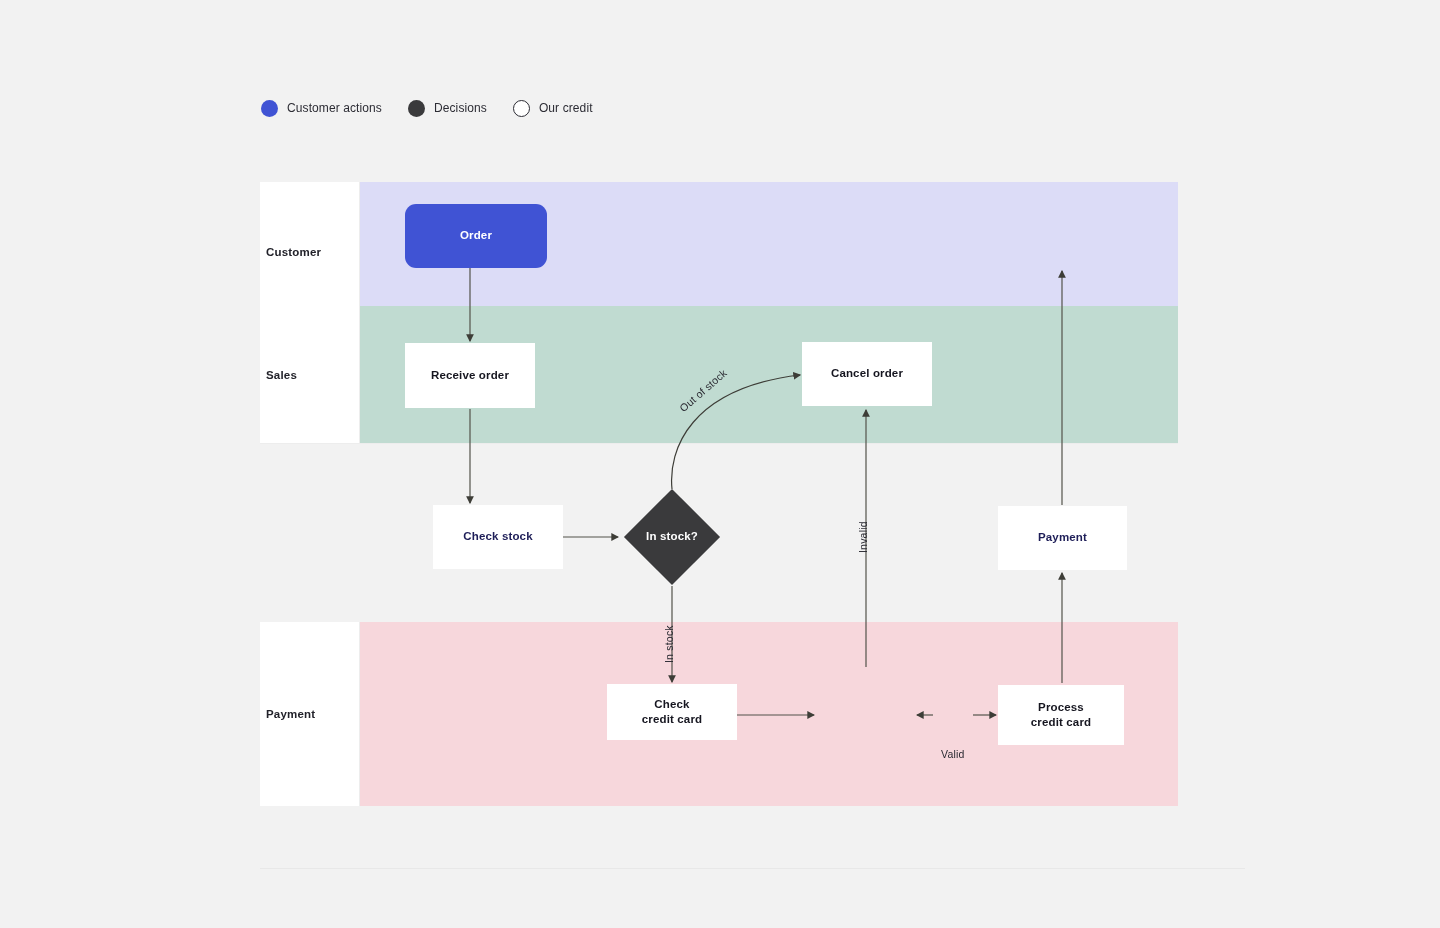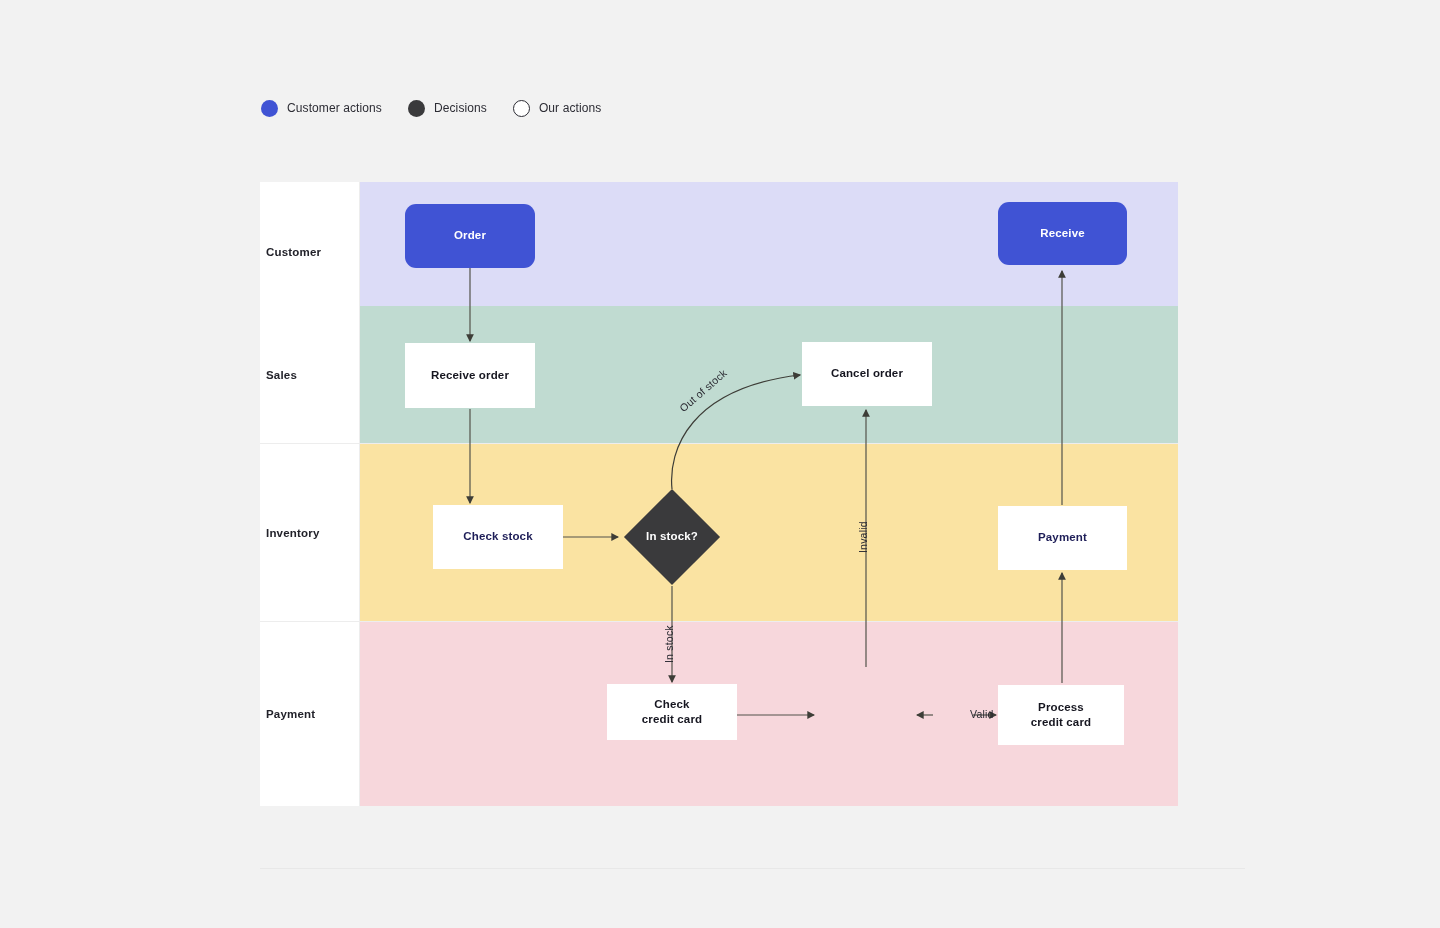--- a/index.html
+++ b/index.html
@@ -183,46 +183,40 @@
     <div class="legend-item">
       <span class="legend-swatch" style="background:#4053d4;"></span>
       <span class="legend-label">Customer actions</span>
     </div>
     <div class="legend-item">
       <span class="legend-swatch" style="background:#3a3a3c;"></span>
       <span class="legend-label">Decisions</span>
     </div>
     <div class="legend-item">
       <span class="legend-swatch" style="background:#ffffff;border:1.6px solid #2c2c34;box-sizing:border-box;"></span>
-      <span class="legend-label">Our actions</span>
+      <span class="legend-label">Our credit</span>
     </div>
   </div>
 
   <div class="lanes">
 
     <div class="lane" style="top:16px;height:140px;">
       <div class="lane-header">
         <span>Customer</span>
       </div>
       <div class="lane-body" style="background:#dcdcf7;"></div>
     </div>
 
     <div class="lane" style="top:140px;height:138px;">
       <div class="lane-header">
         <span>Sales</span>
       </div>
       <div class="lane-body" style="background:#c0dbd1;"></div>
     </div>
 
-    <div class="lane" style="top:278px;height:178px;">
-      <div class="lane-header">
-        <span>Inventory</span>
-      </div>
-      <div class="lane-body" style="background:#fae3a2;"></div>
-    </div>
 
     <div class="lane" style="top:456px;height:184px;">
       <div class="lane-header">
         <span>Payment</span>
       </div>
       <div class="lane-body" style="background:#f7d7dc;"></div>
     </div>
   </div>
 
   <svg class="wires" viewBox="0 0 1440 928" xmlns="http://www.w3.org/2000/svg">
@@ -247,27 +241,24 @@
     <path d="M 866 667 L 866 410" stroke="#52524a" stroke-width="1.2" fill="none" marker-end="url(#arrow)"></path>
 
     <path d="M 917 715 L 933 715" stroke="#52524a" stroke-width="1.2" fill="none" marker-start="url(#arrow)"></path>
     <path d="M 973 715 L 996 715" stroke="#52524a" stroke-width="1.2" fill="none" marker-end="url(#arrow)"></path>
 
     <path d="M 1062 683 L 1062 573" stroke="#52524a" stroke-width="1.2" fill="none" marker-end="url(#arrow)"></path>
 
     <path d="M 1062 505 L 1062 271" stroke="#52524a" stroke-width="1.2" fill="none" marker-end="url(#arrow)"></path>
   </svg>
 
-  <div class="node rounded" style="left:405px;top:204px;width:130px;height:64px;">
+  <div class="node rounded" style="left:405px;top:204px;width:142px;height:64px;">
     <span class="node-label">Order</span>
   </div>
 
-  <div class="node rounded" style="left:998px;top:202px;width:129px;height:63px;">
-    <span class="node-label">Receive</span>
-  </div>
 
   <div class="node rect" style="left:802px;top:342px;width:130px;height:64px;">
     <span class="node-label">Cancel order</span>
   </div>
 
   <div class="node rect" style="left:405px;top:343px;width:130px;height:65px;">
     <span class="node-label">Receive order</span>
   </div>
 
   <div class="node rect navy" style="left:405px;top:505px;width:130px;height:64px;margin-left:28px;">
@@ -293,16 +284,16 @@
     <span class="node-label">Process
 credit card</span>
   </div>
 
   <div class="edge-label rot-curve" style="left:677px;top:405px;">Out of stock</div>
 
   <div class="edge-label rot90" style="left:663px;top:663px;">In stock</div>
 
   <div class="edge-label rot90" style="left:857px;top:553px;">Invalid</div>
 
-  <div class="edge-label" style="left:941px;top:708px;margin-left:29px;">Valid</div>
+  <div class="edge-label" style="left:941px;top:748px;">Valid</div>
 
   <div class="bottom-rule"></div>
 </div>
 
 </body></html>

